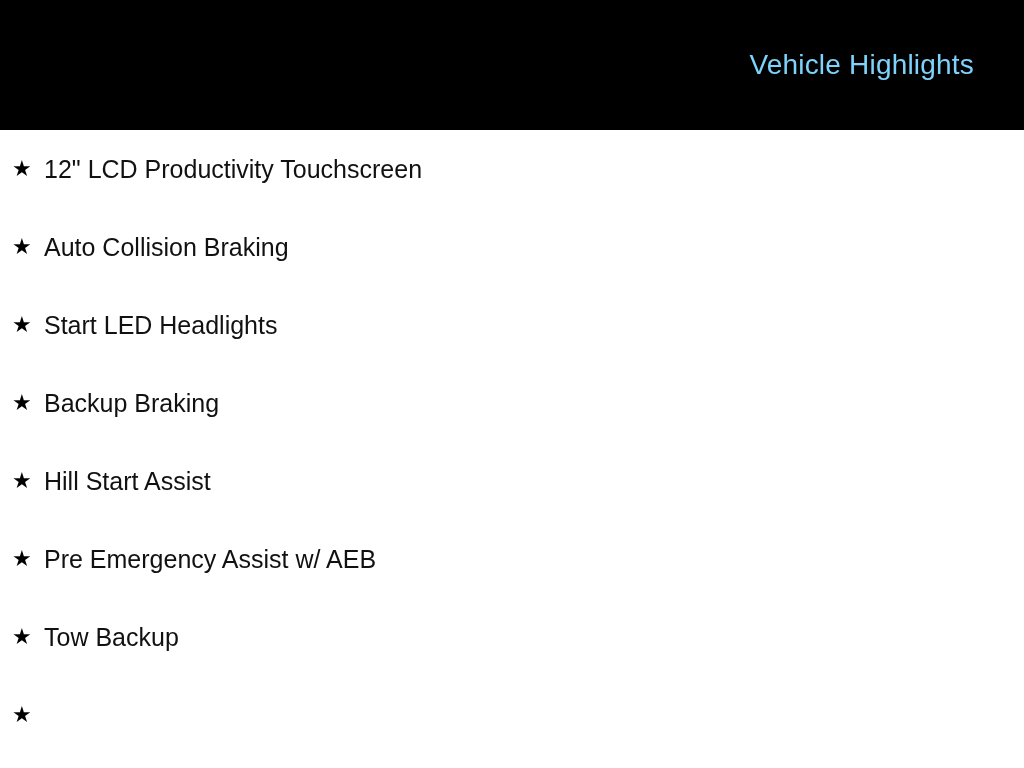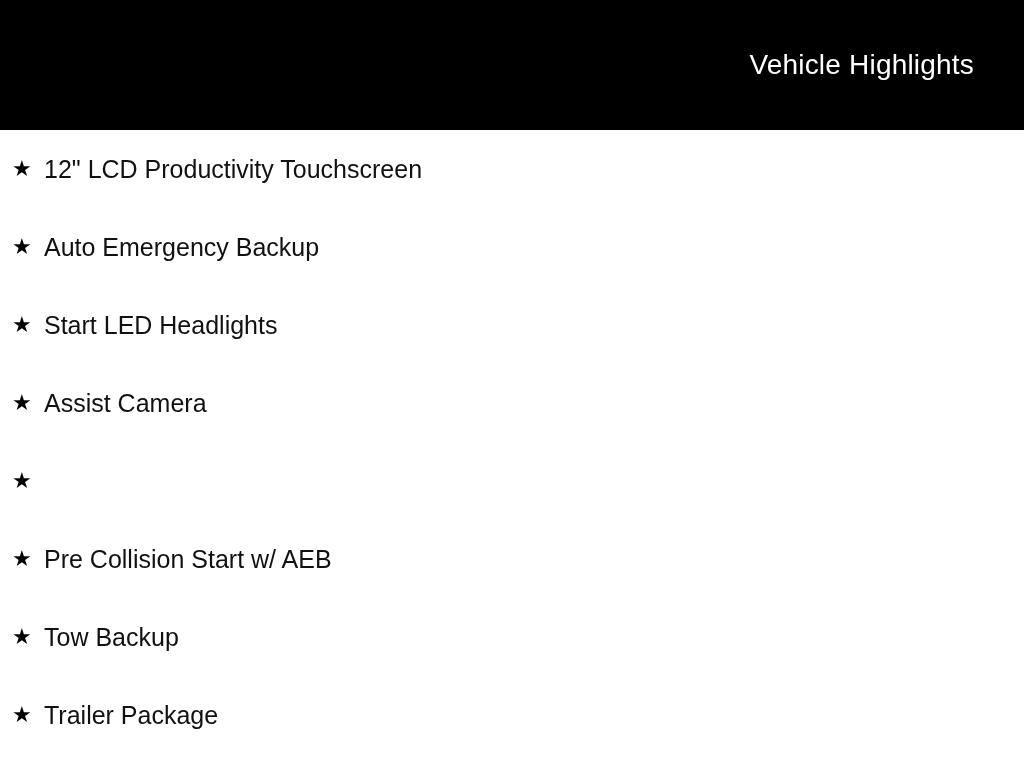--- a/index.html
+++ b/index.html
@@ -27,21 +27,21 @@
     height: 130px;
     background: #000000;
     display: flex;
     align-items: center;
     justify-content: flex-end;
     box-sizing: border-box;
     padding-right: 50px;
   }
 
   .header-title {
-    color: #ffffff;
+    color: #7dd3fc;
     font-size: 28px;
     font-weight: 400;
     letter-spacing: 0.2px;
     line-height: 1;
   }
 
   .highlights-list {
     position: absolute;
     top: 130px;
     left: 0;
@@ -84,40 +84,40 @@
     <div class="header-title">Vehicle Highlights</div>
   </div>
 
   <ul class="highlights-list">
     <li class="highlight-item">
       <span class="star-icon">★</span>
       <span class="highlight-label">12" LCD Productivity Touchscreen</span>
     </li>
     <li class="highlight-item">
       <span class="star-icon">★</span>
-      <span class="highlight-label">Auto Emergency Backup</span>
+      <span class="highlight-label">Auto Collision Braking</span>
     </li>
     <li class="highlight-item">
       <span class="star-icon">★</span>
       <span class="highlight-label">Start LED Headlights</span>
     </li>
     <li class="highlight-item">
       <span class="star-icon">★</span>
-      <span class="highlight-label">Assist Camera</span>
+      <span class="highlight-label">Backup Braking</span>
     </li>
     <li class="highlight-item">
       <span class="star-icon">★</span>
+      <span class="highlight-label">Hill Start Assist</span>
     </li>
     <li class="highlight-item">
       <span class="star-icon">★</span>
-      <span class="highlight-label">Pre Collision Start w/ AEB</span>
+      <span class="highlight-label">Pre Emergency Assist w/ AEB</span>
     </li>
     <li class="highlight-item">
       <span class="star-icon">★</span>
       <span class="highlight-label">Tow Backup</span>
     </li>
     <li class="highlight-item">
       <span class="star-icon">★</span>
-      <span class="highlight-label">Trailer Package</span>
     </li>
   </ul>
 
 </div>
 
 </body></html>

